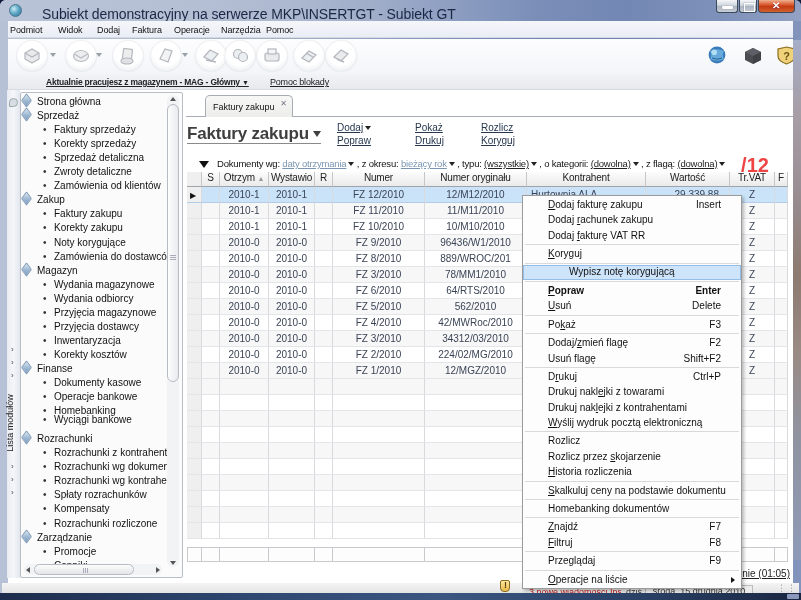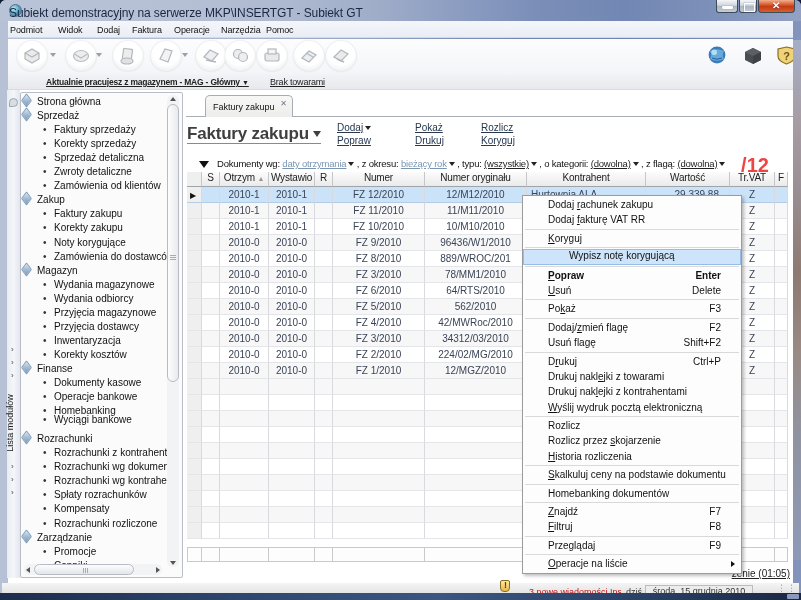--- a/index.html
+++ b/index.html
@@ -9,21 +9,21 @@
 
 
 #window { position:absolute; left:0; top:0; width:801px; height:594px;
   border-radius:6px 6px 0 0;
   background:linear-gradient(to right,#b7c1d6 0%,#b2bdd3 18%,#a6b2cc 32%,#97a6c4 44%,#8094ba 55%,#7187b2 65%,#6c83b0 78%,#8294bb 100%); }
 #titlebar { position:absolute; left:0; top:0; width:801px; height:21px;
   border-radius:6px 6px 0 0;
   background:linear-gradient(to right,#b9c3d7 0%,#b6c0d5 22%,#adb9d0 36%,#9fadc9 47%,#8c9dc1 57%,#7a8eb8 67%,#7287b3 78%,#7e91ba 90%,#93a2c4 100%); }
 #titlebar .ticon { position:absolute; left:9px; top:4px; width:13px; height:13px; border-radius:50%;
   background:radial-gradient(circle at 35% 35%, #c8ecf2 0%, #62aac9 45%, #2c6a92 100%); border:1px solid #49788f;}
-#titlebar .ttext { position:absolute; left:9px; top:6px; font-size:12px; letter-spacing:-0.1px; color:#1a2742; white-space:nowrap;}
+#titlebar .ttext { position:absolute; left:42px; top:6px; font-size:14px; letter-spacing:-0.1px; color:#1a2742; white-space:nowrap;}
 
 .wbtn { position:absolute; top:0; height:13px; border:1px solid #3c4a5c; border-top:none; }
 #btn-min { left:716px; width:22px; border-radius:0 0 3px 3px;
   background:linear-gradient(#f4f6f8 0%,#cfd6de 45%,#aab4c0 50%,#c6cdd6 100%); }
 #btn-max { left:739px; width:18px; border-radius:0 0 3px 3px;
   background:linear-gradient(#f4f6f8 0%,#cfd6de 45%,#aab4c0 50%,#c6cdd6 100%); }
 #btn-close { left:758px; width:37px; border-radius:0 0 4px 4px;
   background:linear-gradient(#f0b08e 0%,#d9572e 40%,#c33b12 55%,#d4622f 100%); }
 #btn-min::after { content:""; position:absolute; left:5px; top:6px; width:11px; height:3px; background:#fff; border-radius:1px; box-shadow:0 0 1px #667;}
 #btn-max::after { content:""; position:absolute; left:4px; top:3px; width:9px; height:7px; border:1px solid #fff; background:transparent; box-shadow:0 0 1px #667;}
@@ -245,21 +245,21 @@
           <path d="M9 9 L17 5 L17 13 L9 17 Z" fill="#3e4146"></path>
         </svg></div>
   <div class="ricon" style="left:769px; top:7px;"><svg width="19" height="19" viewBox="0 0 19 19">
           <path d="M9.5 1 L18 3 L18 10 Q18 15 9.5 18 Q1 15 1 10 L1 3 Z" fill="#efd27a" stroke="#8a6d20" stroke-width="1.2"></path>
           <text x="9.5" y="13.5" text-anchor="middle" font-size="11" font-weight="bold" fill="#6b5210" font-family="Liberation Sans">?</text>
         </svg></div>
 </div>
 
 <div id="infostrip">
 <span class="lnk" style="left:38px; font-weight:bold; font-size:8.5px;">Aktualnie pracujesz z magazynem - MAG - Główny <span style="font-size:7px">▼</span></span>
-<span class="lnk" style="left:262px; font-size:9px;">Brak towarami</span>
+<span class="lnk" style="left:262px; font-size:9px;">Pomoc blokady</span>
 </div>
 
 <div id="main"></div>
 <div id="modbar">
   <div class="pin"></div>
   <div class="chev" style="top:255px">›</div>
       <div class="chev" style="top:268px">›</div>
       <div class="chev" style="top:281px">›</div>
   <div class="vtext">Lista modułów</div>
   <div class="chev" style="top:372px">›</div>
@@ -657,20 +657,21 @@
   <span class="dzis">dziś</span>
   <span class="date">środa, 15 grudnia 2010</span>
   <span class="grip">⋮⋮</span>
 </div>
 <div id="rborder"></div>
 <div id="taskbar">
       <span class="sd"></span>
     </div>
 
 <div id="cmenu">
+      <div class="mi"><u>D</u>odaj fakturę zakupu<span class="sc">Insert</span></div>
       <div class="mi">Dodaj <u>r</u>achunek zakupu</div>
       <div class="mi">Dodaj <u>f</u>akturę VAT RR</div>
       <div class="msep"></div>
       <div class="mi"><u>K</u>oryguj</div>
       <div class="msep"></div>
       <div class="mi hl">Wypisz notę korygującą</div>
       <div class="msep"></div>
       <div class="mi"><b><u>P</u>opraw</b><span class="sc"><b>Enter</b></span></div>
       <div class="mi"><u>U</u>suń<span class="sc">Delete</span></div>
       <div class="msep"></div>

